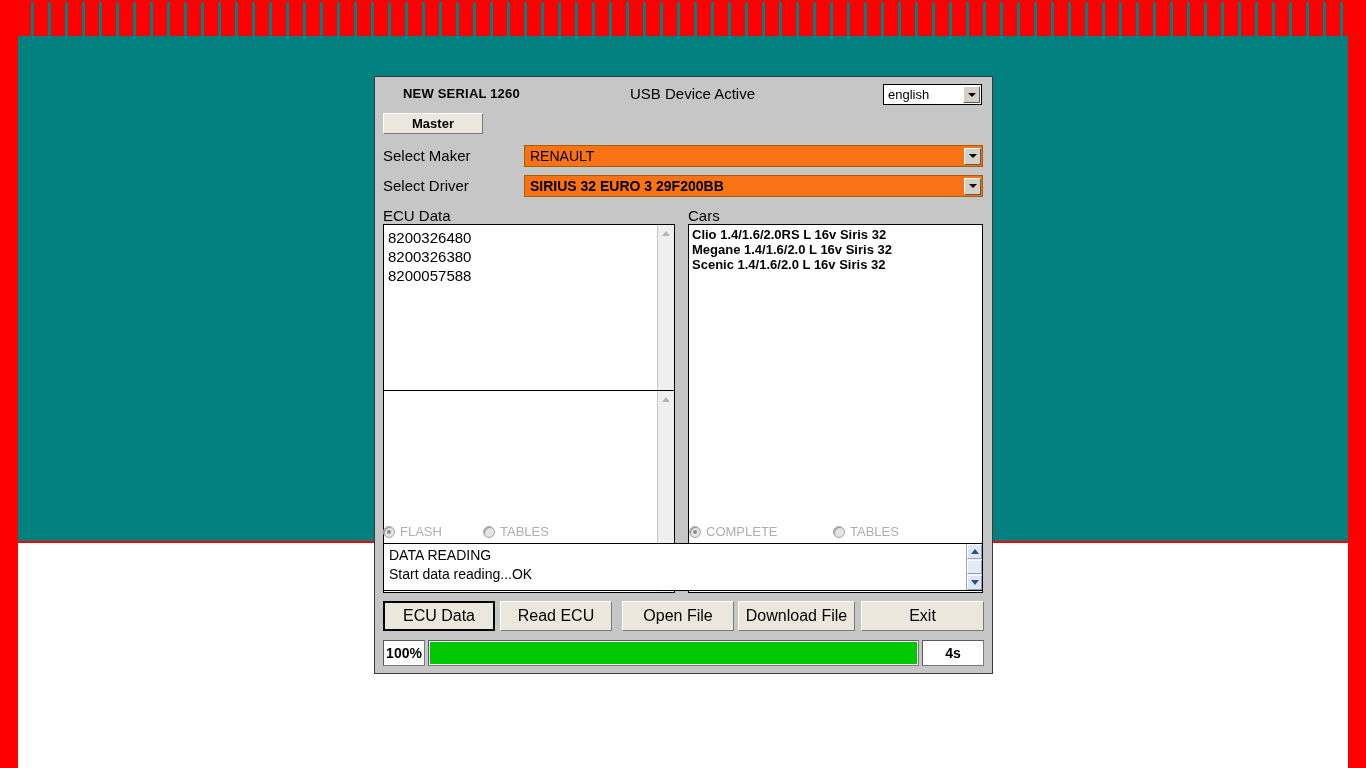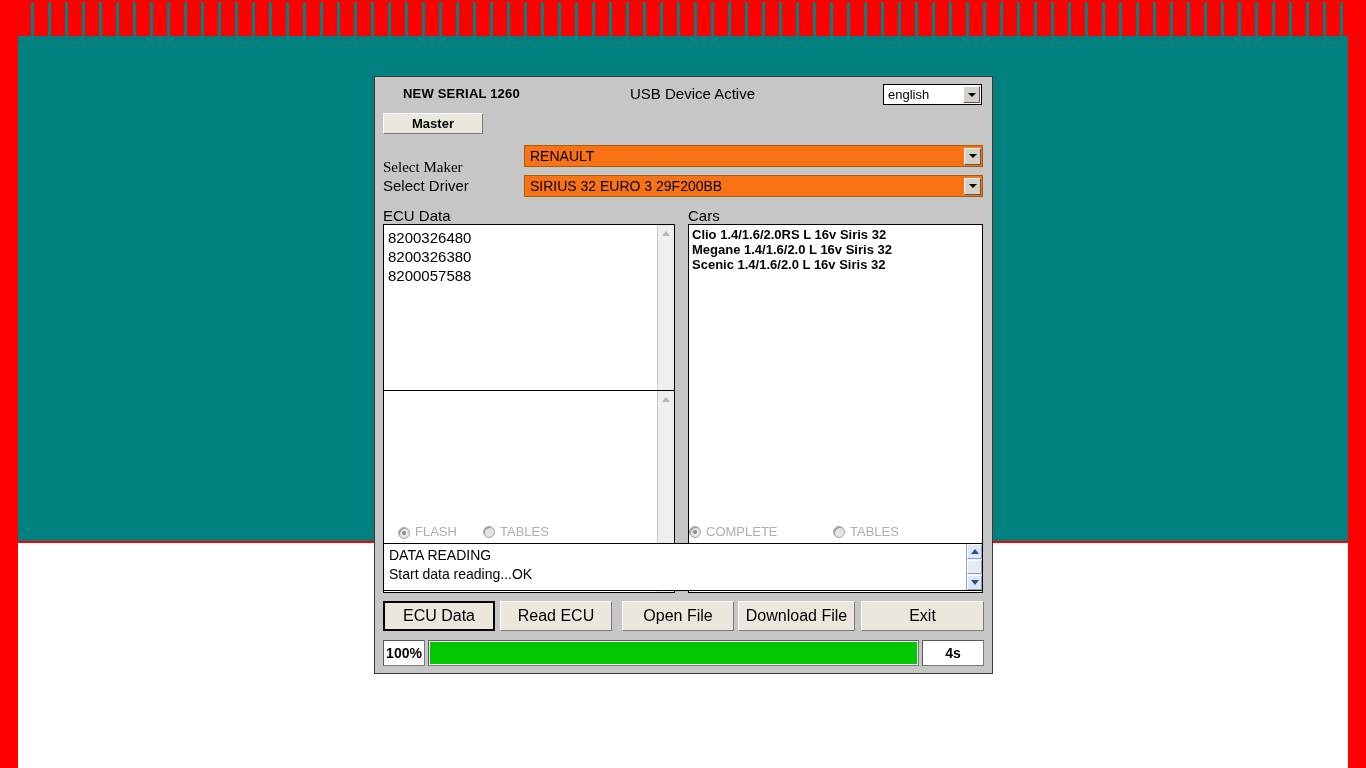--- a/index.html
+++ b/index.html
@@ -116,34 +116,34 @@
     font-size: 13px; font-weight: bold; color: #000;
     display: flex; align-items: center; justify-content: center;
     cursor: default;
   }
 
   
   .row-label {
     position: absolute; left: 8px;
     font-size: 15px; color: #000;
   }
-  .label-maker  { top: 82px; font-family: Liberation Serif, serif; }
+  .label-maker  { top: 70px; }
   .label-driver { top: 100px; }
 
   .wide-select {
     position: absolute;
     left: 149px;
     width: 459px; height: 22px;
     background: #f97316;
     border: 1px solid #a16207;
     box-sizing: border-box;
     display: flex; align-items: center;
   }
   .select-maker  { top: 68px; }
-  .select-driver { top: 98px; }
+  .select-driver { top: 98px; font-weight: bold; }
   .wide-select .val {
     flex: 1; padding-left: 5px;
     font-size: 14px; color: #000;
     line-height: 20px;
     white-space: nowrap; overflow: hidden;
   }
 
   
   .group-caption {
     position: absolute;
@@ -241,21 +241,21 @@
     width: 4px; height: 4px;
     border-radius: 50%;
     background: #8e8c88;
   }
   .radio .txt {
     font-size: 13px;
     color: #b0aeaa;
     text-shadow: 1px 1px 0 #ffffff;
     white-space: nowrap;
   }
-  .r-flash    { left: 15px; align-items: flex-end; }
+  .r-flash    { left: 0px; }
   .r-eeprom   { left: 100px; }
   .r-complete { left: 306px; }
   .r-tables   { left: 450px; }
 
   
   .logbox {
     position: absolute;
     left: 8px; top: 466px;
     width: 600px; height: 48px;
     background: #ffffff;

